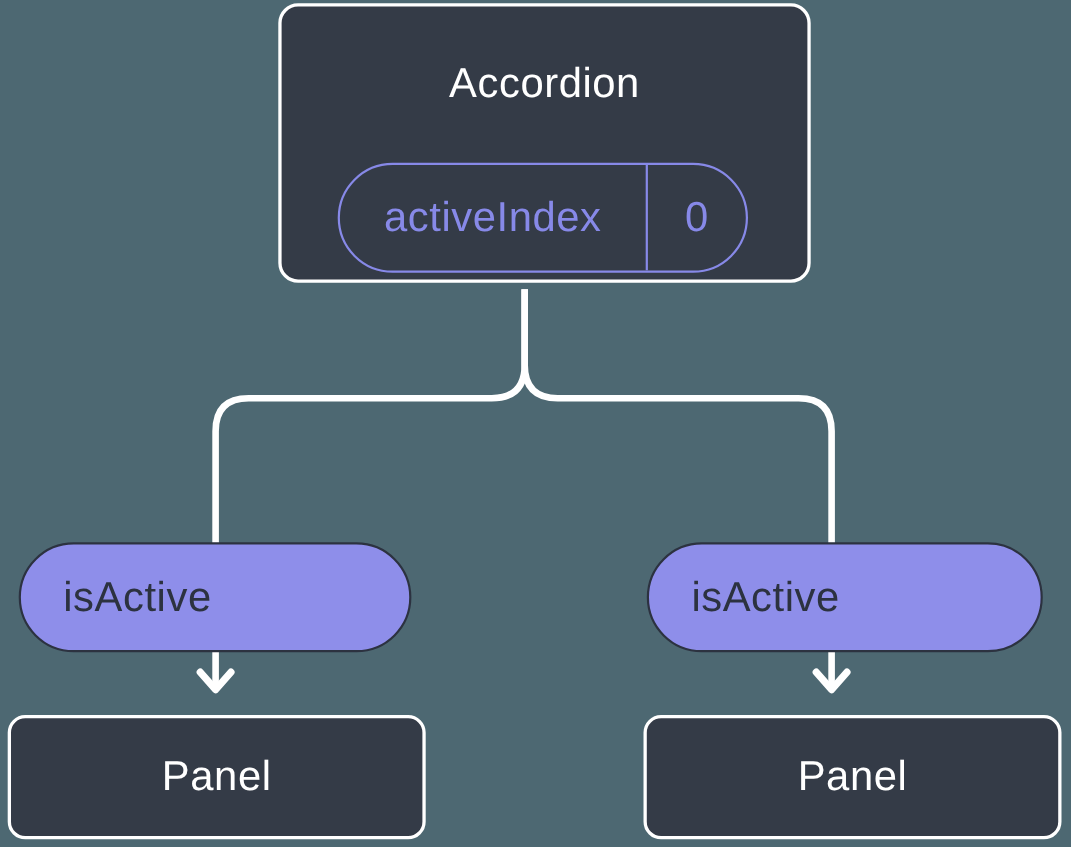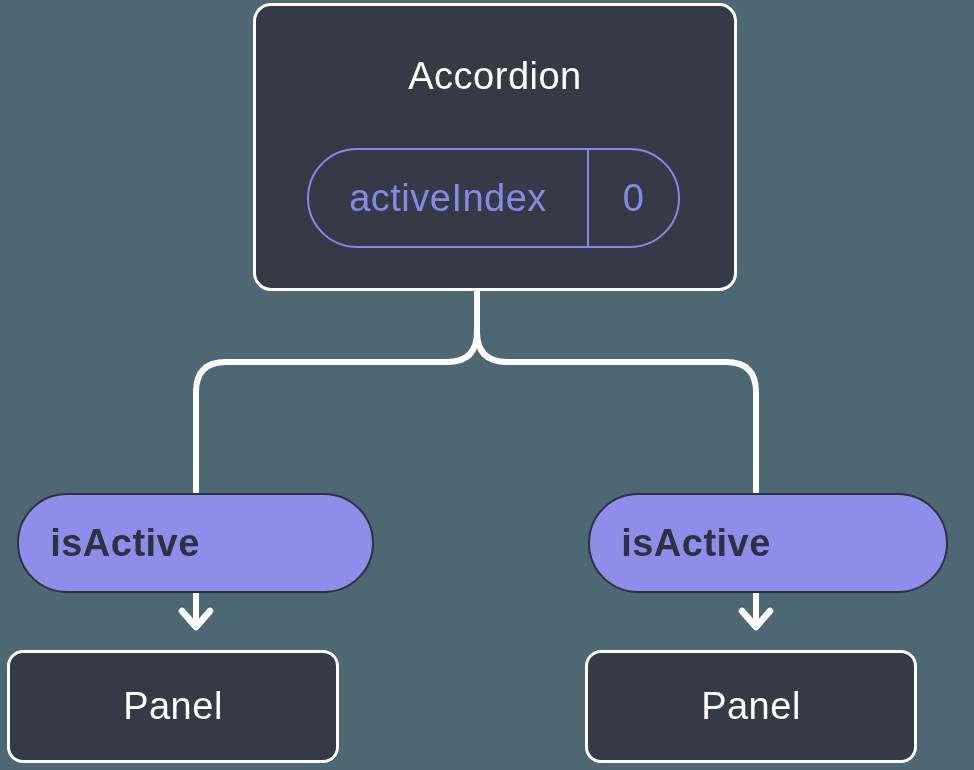--- a/index.html
+++ b/index.html
@@ -30,21 +30,21 @@
     stroke-linejoin: round;
   }
   .node {
     position: absolute;
     box-sizing: border-box;
     background: var(--node_fill, #343b47);
     border: 3px solid var(--node_border, #ffffff);
     border-radius: 18px;
     z-index: 2;
   }
-  .node-root { left: 253px; top: 3px; width: 484px; height: 288px; }
+  .node-root { left: 253px; top: 3px; width: 484px; height: 254px; }
   .node-title {
     color: #ffffff;
     font-size: 38px;
     font-weight: 500;
     letter-spacing: 0.5px;
     white-space: nowrap;
   }
   .node-root .node-title {
     position: absolute; left: 0; right: 0; top: 48px;
     text-align: center; line-height: 44px;
@@ -72,26 +72,26 @@
     color: var(--accent_purple, #8789e8);
     background: transparent;
   }
   .state-pill .pill-name { width: 278px; }
   .state-pill .pill-value { flex: 1; border-left: 2.5px solid var(--accent_purple, #8789e8); }
   .prop-pill {
     border: 2.5px solid var(--ink_dark, #2c3240);
     background: var(--pill_fill, #8e8eea);
     color: var(--ink_dark, #2c3240);
   }
-  .prop-pill .pill-name { width: 212px; font-weight: bold; }
+  .prop-pill .pill-name { width: 212px; }
   .prop-pill .pill-value { flex: 1; border-left: 2.5px solid var(--ink_dark, #2c3240); }
   .prop-pill-left  { left: 17px;  top: 465px; width: 357px; height: 100px; }
   .prop-pill-right { left: 588px; top: 465px; width: 360px; height: 100px; }
   .node-panel {
-    width: 332px; height: 113px; top: 650px;
+    width: 380px; height: 113px; top: 650px;
     border-radius: 16px;
     display: flex; align-items: center; justify-content: center;
   }
   .node-panel-left  { left: 7px; }
   .node-panel-right { left: 585px; }
 </style>
 </head>
 <body>
 
 <div class="stage">

